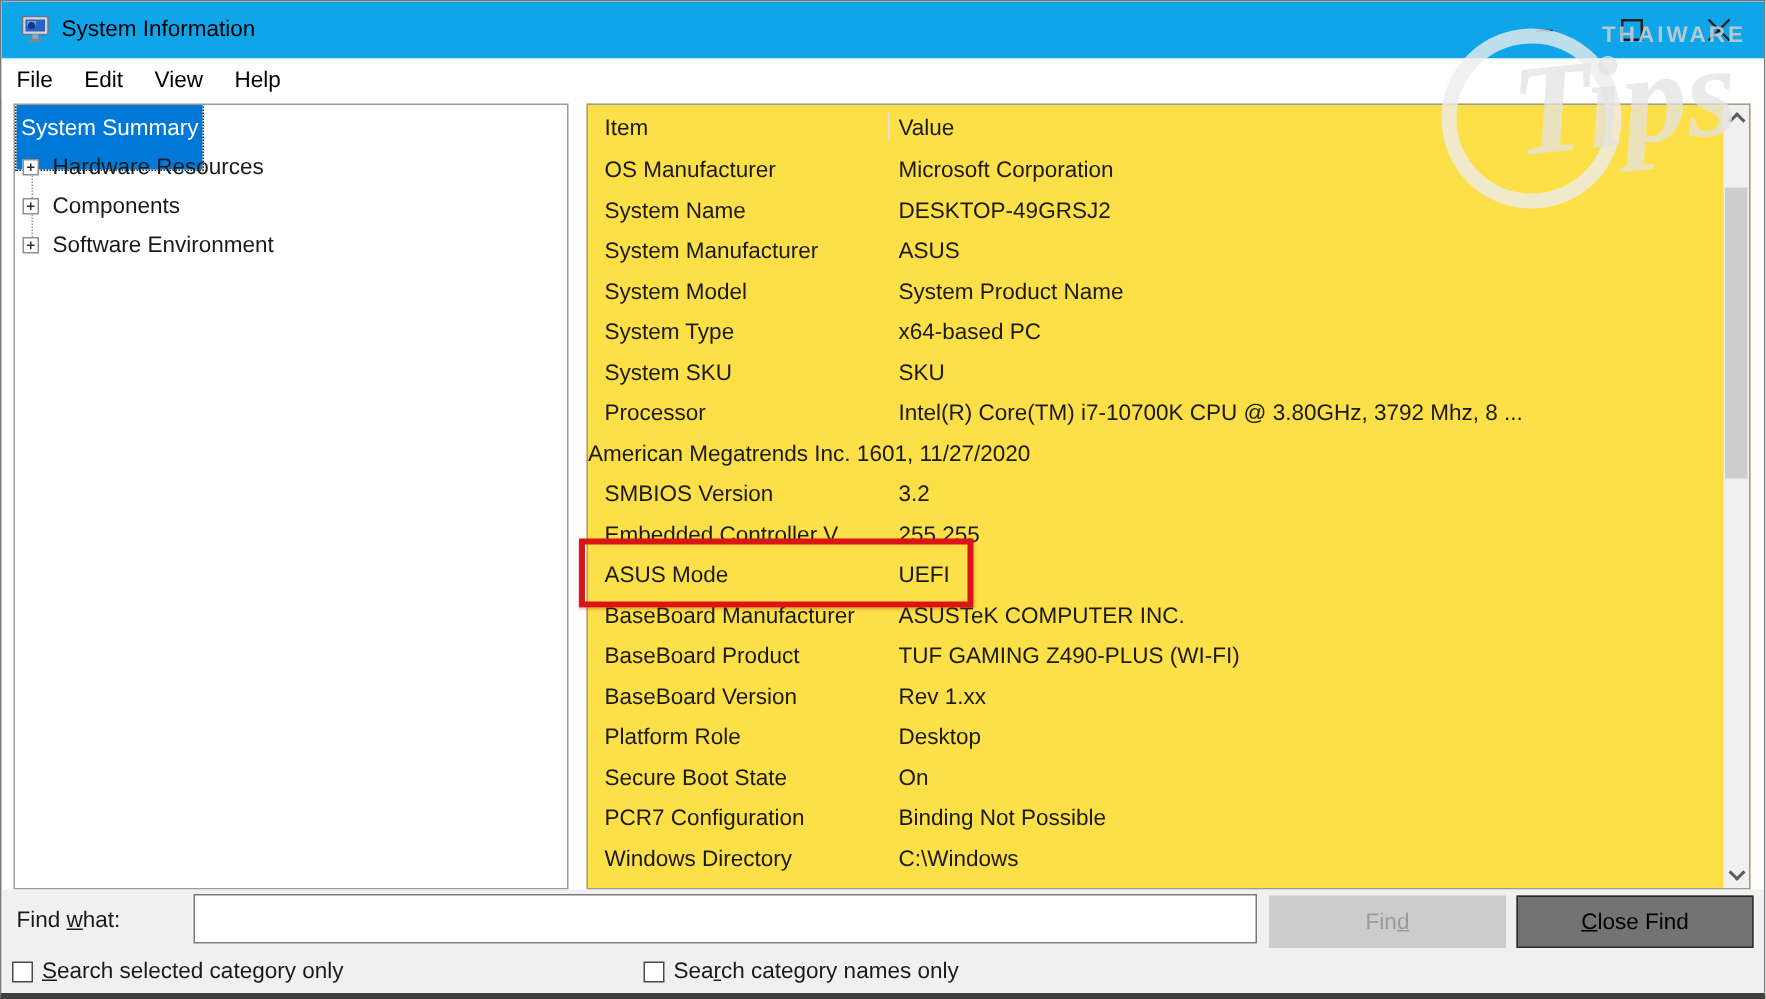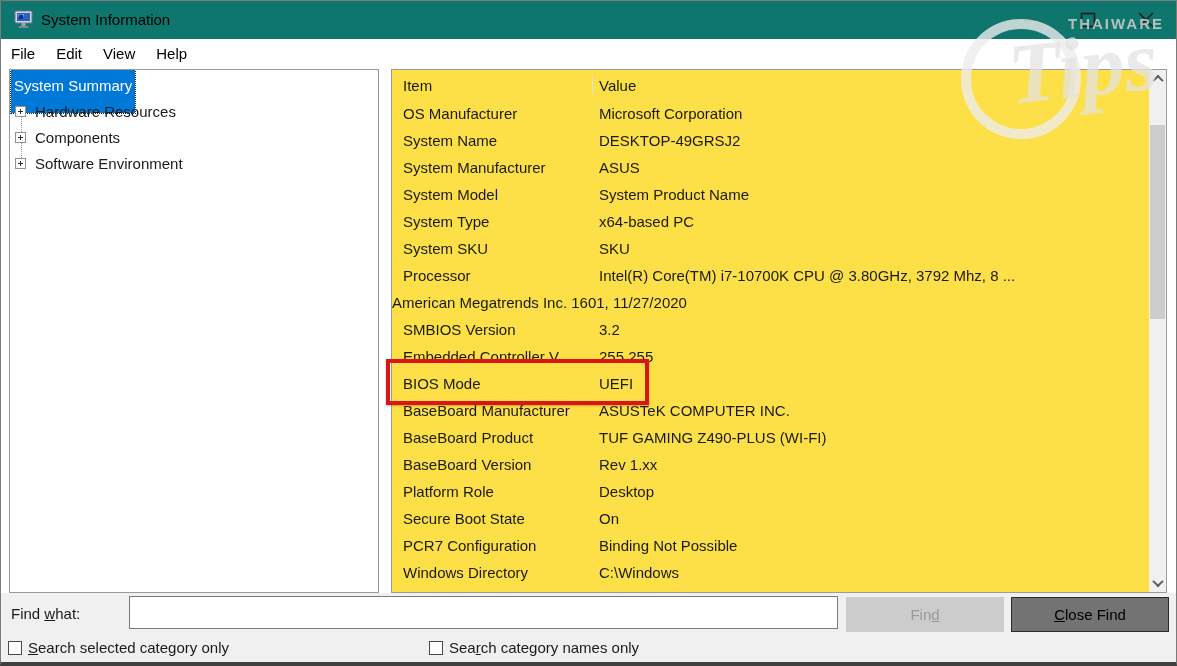--- a/index.html
+++ b/index.html
@@ -6,21 +6,21 @@
   html,body { background:#fff; }
   body { font-family:"Liberation Sans","DejaVu Sans",sans-serif; color:#1a1a1a; }
 
   .window {
     position:relative; width:1177px; height:666px; background:#fff;
     border:1px solid #7a7a7a; border-bottom:4px solid #3f3f3f;
     overflow:hidden; font-size:15px;
   }
 
   
-  .titlebar { position:absolute; left:0; top:0; width:100%; height:38px; background:#0f766e; }
+  .titlebar { position:absolute; left:0; top:0; width:100%; height:38px; background:#0ea5e9; }
   .app-icon { position:absolute; left:13px; top:8px; width:21px; height:21px; }
   .title-text { position:absolute; left:40px; top:10px; font-size:15px; color:#000; white-space:nowrap; }
   .cap-btn { position:absolute; top:0; width:46px; height:38px; display:flex; align-items:center; justify-content:center; background:transparent; border:none; cursor:pointer; }
   .cap-min { left:1006px; } .cap-max { left:1064px; } .cap-close { left:1122px; }
 
   
   .menubar { position:absolute; left:0; top:38px; width:100%; height:28px; background:#fff; display:flex; align-items:center; padding-left:10px; }
   .menu-item { font-size:15px; color:#000; margin-right:21px; cursor:default; }
 
   
@@ -201,21 +201,21 @@
           <span class="cell-item">SMBIOS Version</span>
           <span class="cell-value">3.2</span>
         </div>
 
         <div class="tbl-row">
           <span class="cell-item">Embedded Controller V</span>
           <span class="cell-value">255.255</span>
         </div>
 
         <div class="tbl-row highlight">
-          <span class="cell-item">BIOS Mode</span>
+          <span class="cell-item">ASUS Mode</span>
           <span class="cell-value">UEFI</span>
         </div>
 
         <div class="tbl-row">
           <span class="cell-item">BaseBoard Manufacturer</span>
           <span class="cell-value">ASUSTeK COMPUTER INC.</span>
         </div>
 
         <div class="tbl-row">
           <span class="cell-item">BaseBoard Product</span>

